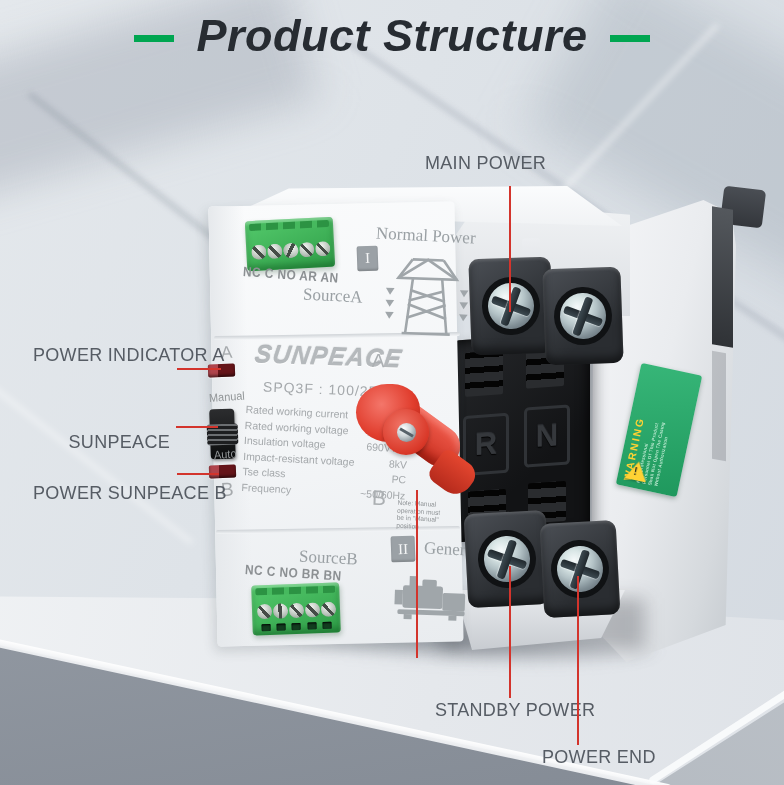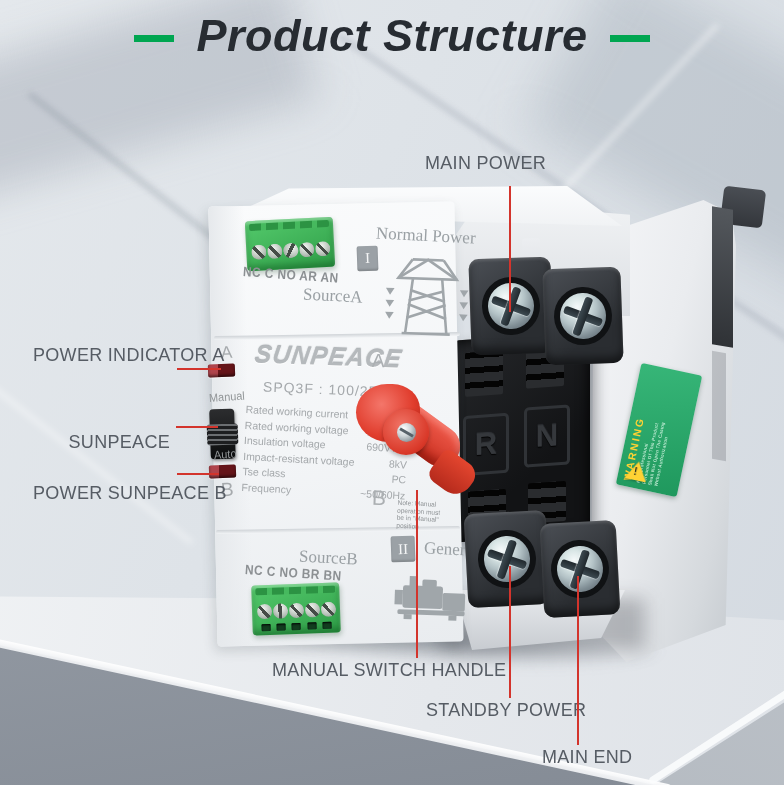--- a/index.html
+++ b/index.html
@@ -201,21 +201,21 @@
 
   
   .callout{position:absolute;z-index:10;color:#565c64;font-size:18px;letter-spacing:.3px;white-space:nowrap;}
   .cline{position:absolute;z-index:10;background:#d3342c;}
   .c-main{left:425px;top:153px;}         .cl-main{left:509px;top:186px;width:2px;height:126px;}
   .c-pia{left:33px;top:345px;}           .cl-pia{left:177px;top:368px;width:44px;height:2px;}
   .c-mas{left:30px;top:409px;width:140px;text-align:right;line-height:22px;white-space:normal;}
                                           .cl-mas{left:176px;top:426px;width:42px;height:2px;}
   .c-pib{left:33px;top:483px;}           .cl-pib{left:177px;top:473px;width:42px;height:2px;}
   .c-msh{left:272px;top:660px;}          .cl-msh{left:416px;top:490px;width:2px;height:168px;}
-  .c-stp{left:426px;top:700px;}          .cl-stp{left:509px;top:566px;width:2px;height:132px;}
+  .c-stp{left:435px;top:700px;}          .cl-stp{left:509px;top:566px;width:2px;height:132px;}
   .c-lde{left:542px;top:747px;}          .cl-lde{left:577px;top:576px;width:2px;height:169px;}
 </style>
 </head>
 <body>
 
 <div class="scene">
 
   <div class="bg-el shade-tl"></div>
   <div class="bg-el shade-tr"></div>
   <div class="bg-el bg-line l1"></div>
@@ -400,22 +400,21 @@
 
   <div class="callout c-mas">
     <br>
     <span>SUNPEACE</span>
   </div>
   <div class="cline cl-mas"></div>
 
   <div class="callout c-pib">POWER SUNPEACE B</div>
   <div class="cline cl-pib"></div>
 
-  <div class="callout c-msh">MANUAL SWITCH HANDLE</div>
   <div class="cline cl-msh"></div>
 
   <div class="callout c-stp">STANDBY POWER</div>
   <div class="cline cl-stp"></div>
 
-  <div class="callout c-lde">MAIN END</div>
+  <div class="callout c-lde">POWER END</div>
   <div class="cline cl-lde"></div>
 
 </div>
 
 </body></html>

